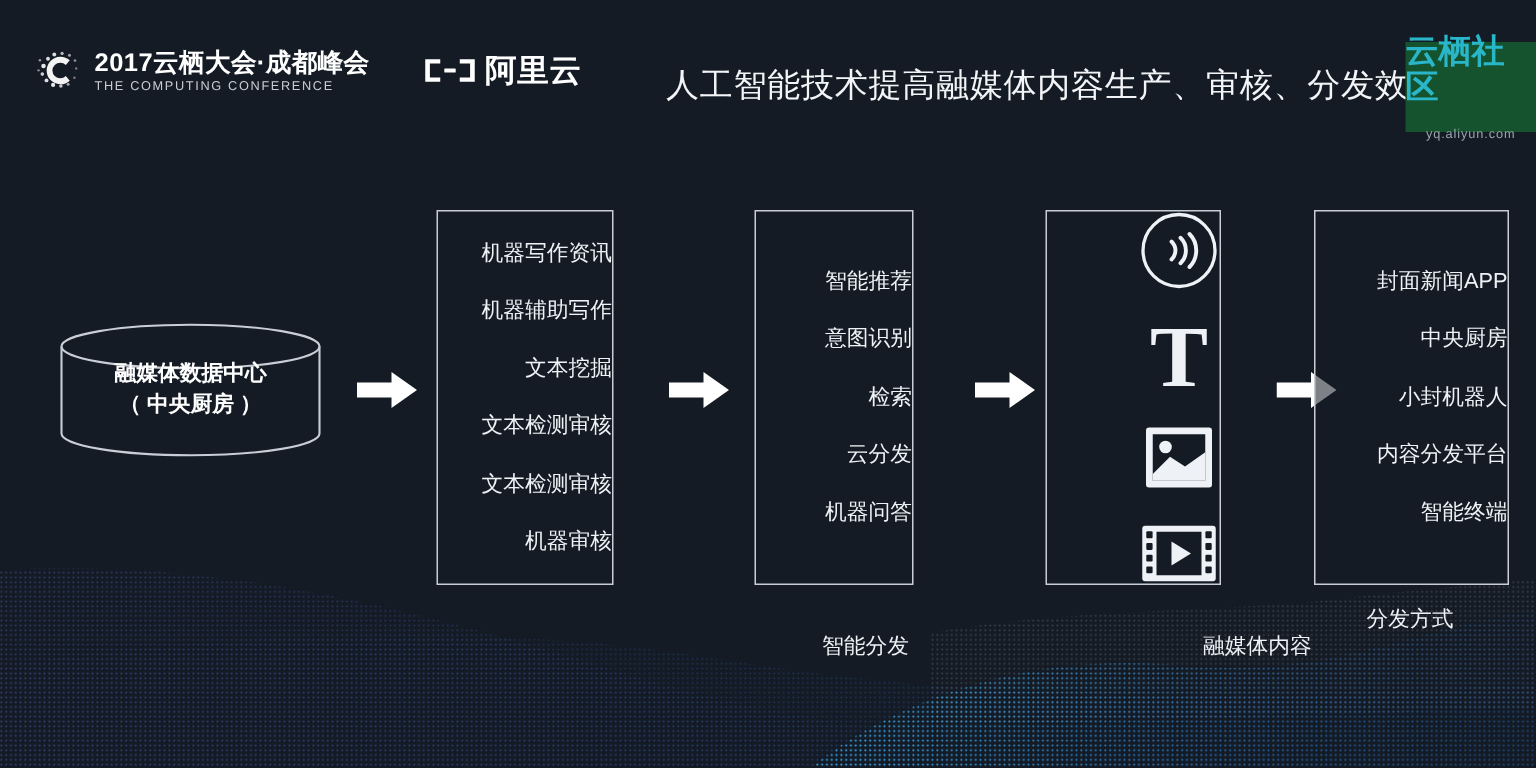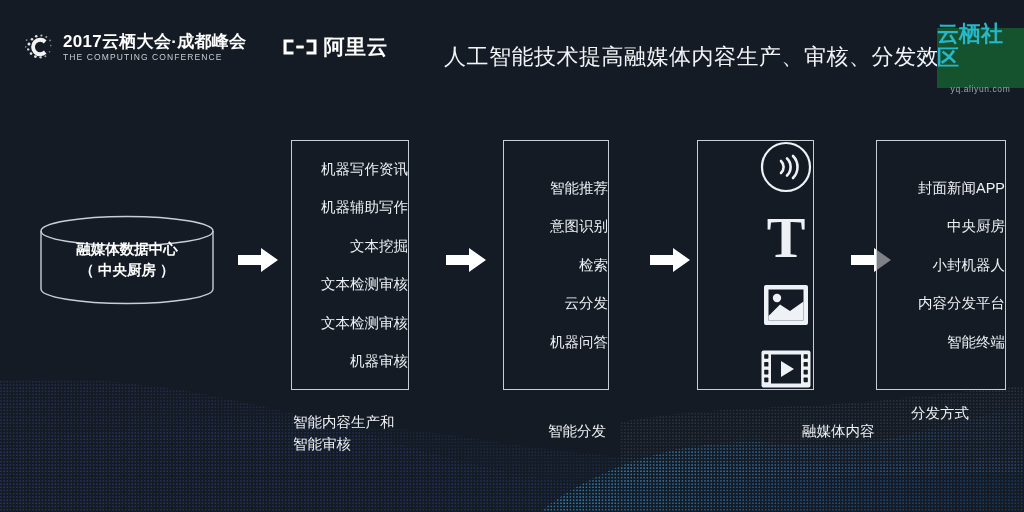--- a/index.html
+++ b/index.html
@@ -300,19 +300,17 @@
   </div>
 
   <div class="stage-box box-text" style="left:876px; top:140px; width:130px; height:250px;">
     <span class="item">封面新闻APP</span>
     <span class="item">中央厨房</span>
     <span class="item">小封机器人</span>
     <span class="item">内容分发平台</span>
     <span class="item">智能终端</span>
   </div>
 
-  <div class="caption" style="left:293px; top:412px;">智能内容生产和
-智能审核</div>
   <div class="caption" style="left:548px; top:421px;">智能分发</div>
   <div class="caption" style="left:758px; top:421px;margin-left:44px;">融媒体内容</div>
   <div class="caption" style="left:911px; top:403px;">分发方式</div>
 
 </div>
 
 </body></html>

